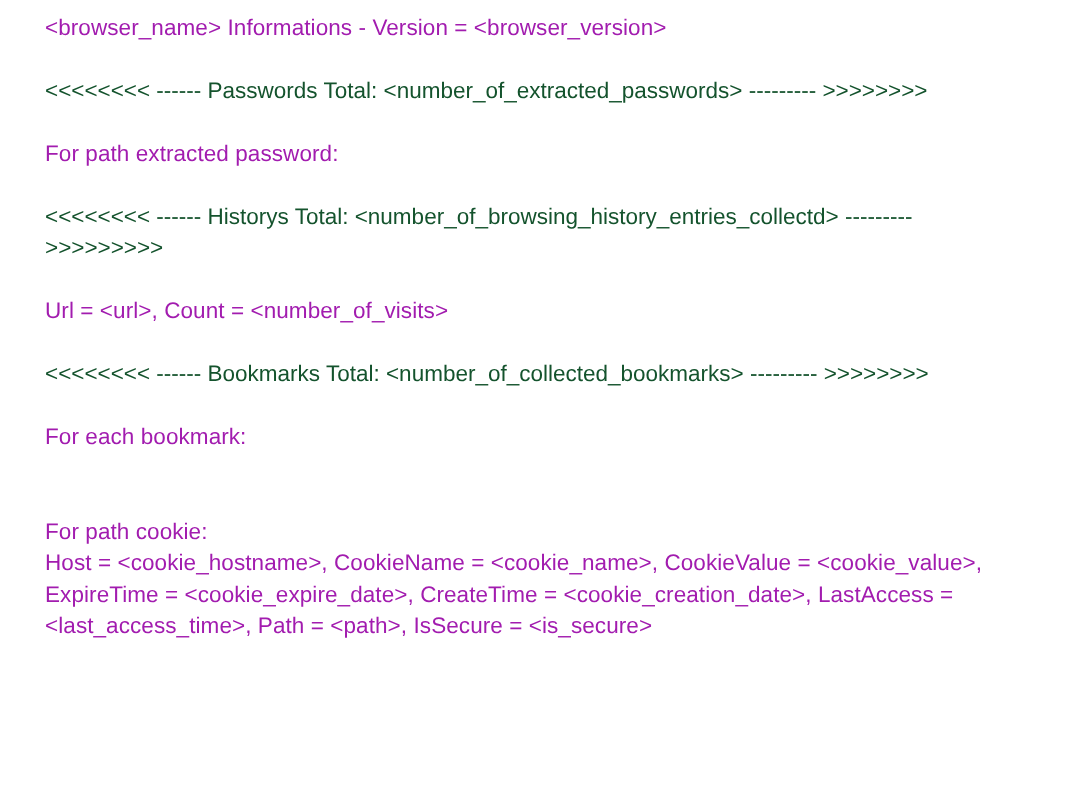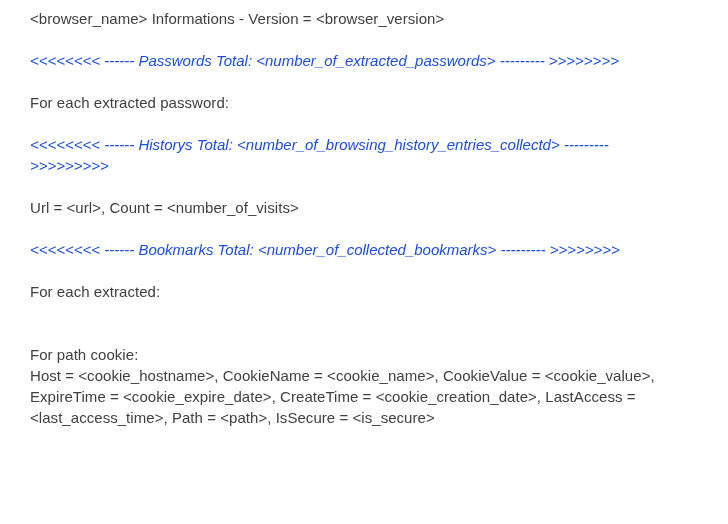--- a/index.html
+++ b/index.html
@@ -27,74 +27,73 @@
   .block {
     margin: 0;
     padding: 0;
   }
   .line {
     font-size: 15px;
     line-height: 21px;
     white-space: pre-wrap;
     word-break: normal;
     letter-spacing: 0.05px;
-    color: #404040;
+    color: #a21caf;
     margin: 0;
   }
   .spacer {
     height: 21px;
     line-height: 21px;
     font-size: 15px;
   }
   .sep-line {
     font-size: 15px;
     line-height: 21px;
     white-space: pre-wrap;
-    color: #1d4ed8;
-    font-style: italic;
+    color: #14532d;
   }
 </style>
 </head>
 <body>
 
 <div class="doc">
 
   <div class="block">
     <div class="line">&lt;browser_name&gt; Informations - Version = &lt;browser_version&gt;</div>
   </div>
   <div class="spacer">&nbsp;</div>
 
   <div class="block">
     <div class="sep-line">&lt;&lt;&lt;&lt;&lt;&lt;&lt;&lt; ------ Passwords Total: &lt;number_of_extracted_passwords&gt; --------- &gt;&gt;&gt;&gt;&gt;&gt;&gt;&gt;</div>
   </div>
   <div class="spacer">&nbsp;</div>
 
   <div class="block">
-    <div class="line">For each extracted password:</div>
+    <div class="line">For path extracted password:</div>
   </div>
   <div class="spacer">&nbsp;</div>
 
   <div class="block">
     <div class="sep-line">&lt;&lt;&lt;&lt;&lt;&lt;&lt;&lt; ------ Historys Total: &lt;number_of_browsing_history_entries_collectd&gt; ---------</div>
     <div class="sep-line">&gt;&gt;&gt;&gt;&gt;&gt;&gt;&gt;&gt;</div>
   </div>
   <div class="spacer">&nbsp;</div>
 
   <div class="block">
     <div class="line">Url = &lt;url&gt;, Count = &lt;number_of_visits&gt;</div>
   </div>
   <div class="spacer">&nbsp;</div>
 
   <div class="block">
     <div class="sep-line">&lt;&lt;&lt;&lt;&lt;&lt;&lt;&lt; ------ Bookmarks Total: &lt;number_of_collected_bookmarks&gt; --------- &gt;&gt;&gt;&gt;&gt;&gt;&gt;&gt;</div>
   </div>
   <div class="spacer">&nbsp;</div>
 
   <div class="block">
-    <div class="line">For each extracted:</div>
+    <div class="line">For each bookmark:</div>
   </div>
   <div class="spacer">&nbsp;</div>
 
   <div class="spacer">&nbsp;</div>
 
   <div class="block">
     <div class="line">For path cookie:</div>
     <div class="line" style="max-width: 670px;">Host = &lt;cookie_hostname&gt;, CookieName = &lt;cookie_name&gt;, CookieValue = &lt;cookie_value&gt;, ExpireTime = &lt;cookie_expire_date&gt;, CreateTime = &lt;cookie_creation_date&gt;, LastAccess = &lt;last_access_time&gt;, Path = &lt;path&gt;, IsSecure = &lt;is_secure&gt;</div>
   </div>
 

